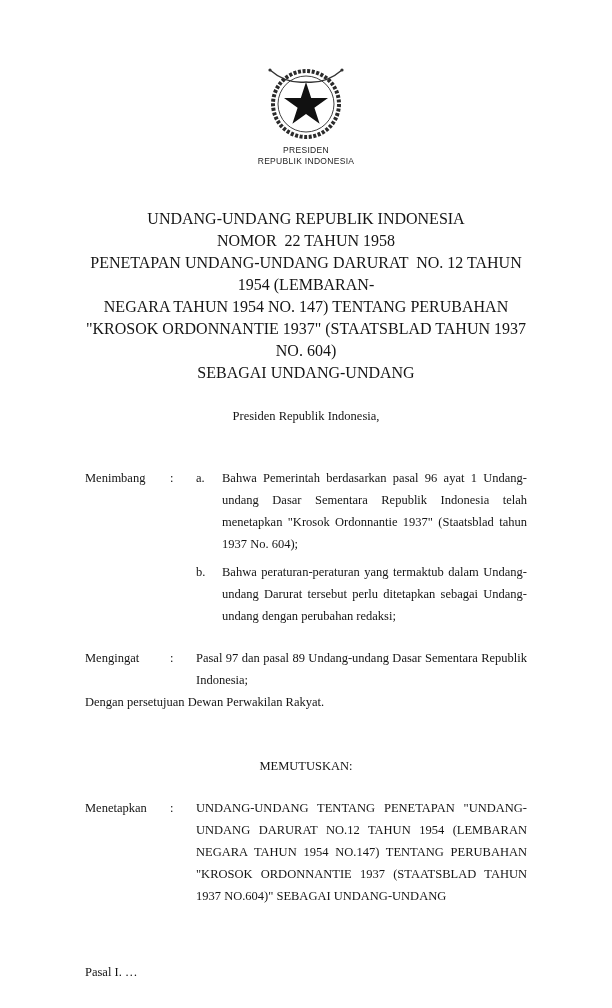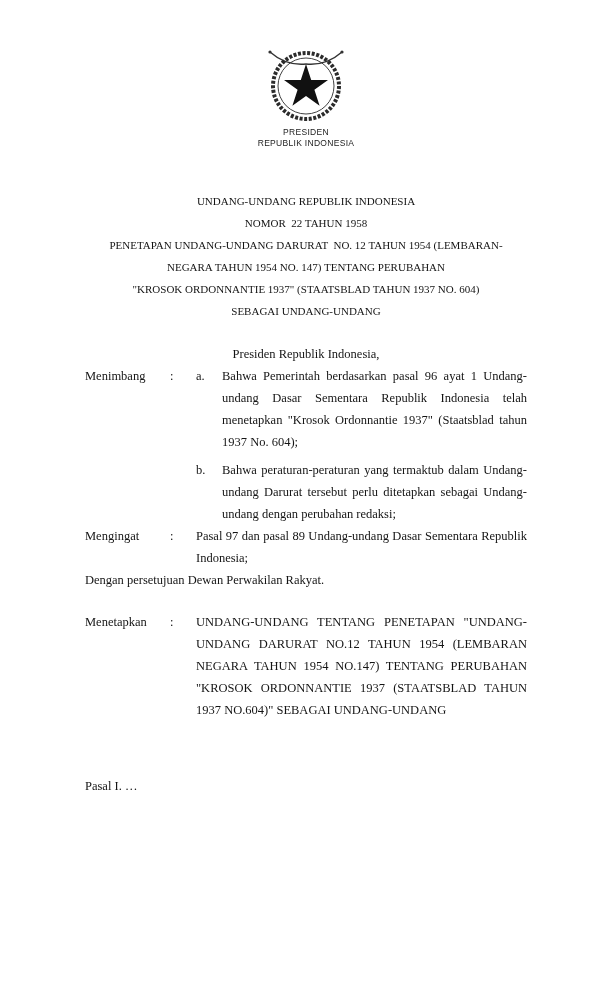--- a/index.html
+++ b/index.html
@@ -6,53 +6,53 @@
   .page {
     width: 612px;
     height: 1008px;
     margin: 0 auto;
     background: #ffffff;
     color: #141414;
     font-family: "Liberation Serif", serif;
     font-size: 12.5px;
     line-height: 22px;
     box-sizing: border-box;
-    padding: 40px 85px 0 85px;
+    padding: 58px 85px 0 85px;
     overflow: hidden;
     position: relative;
   }
   .emblem { width: 100px; margin: 0 auto; display: block; text-align: center; }
   .emblem svg { display: block; margin: 0 auto; }
   .emblem-label {
     text-align: center;
     font-family: "Liberation Sans", sans-serif;
     font-size: 8.5px;
     line-height: 10.5px;
     letter-spacing: 0.3px;
     margin-top: 5px;
     color: #222;
   }
   .title-block { margin-top: 42px; text-align: center; }
   .title-line {
-    font-size: 11px;
+    font-size: 16px;
     line-height: 22px;
     white-space: pre-wrap;
   }
   .salutation { margin-top: 21px; text-align: center; }
   .clause { display: flex; align-items: flex-start; }
   .clause-label { flex: 0 0 85px; width: 85px; }
   .clause-colon { flex: 0 0 26px; width: 26px; }
   .clause-body { flex: 1 1 auto; min-width: 0; }
   .item { display: flex; align-items: flex-start; }
   .item + .item { margin-top: 6px; }
   .item-marker { flex: 0 0 26px; width: 26px; }
   .item-text { flex: 1 1 auto; text-align: justify; }
   .clause-text { text-align: justify; }
-  .mt-menimbang { }
-  .mt-block { }
+  .mt-menimbang { margin-top: 40px; }
+  .mt-block { margin-top: 20px; }
   .agreement { }
   .memutuskan { margin-top: 42px; text-align: center; }
   .mt-menetapkan { margin-top: 20px; }
   .catchword { margin-top: 54px; }
 </style>
 </head>
 <body>
 
 <div class="page">
 
@@ -105,20 +105,21 @@
   <div class="clause mt-block">
     <div class="clause-label">Mengingat</div>
     <div class="clause-colon">:</div>
     <div class="clause-body">
       <div class="clause-text">Pasal 97 dan pasal 89 Undang-undang Dasar Sementara Republik Indonesia;</div>
     </div>
   </div>
 
   <div class="agreement">Dengan persetujuan Dewan Perwakilan Rakyat.</div>
 
+  <div class="memutuskan">MEMUTUSKAN:</div>
 
   <div class="clause mt-menetapkan">
     <div class="clause-label">Menetapkan</div>
     <div class="clause-colon">:</div>
     <div class="clause-body">
       <div class="clause-text">UNDANG-UNDANG TENTANG PENETAPAN "UNDANG-UNDANG DARURAT NO.12 TAHUN 1954 (LEMBARAN NEGARA TAHUN 1954 NO.147) TENTANG PERUBAHAN "KROSOK ORDONNANTIE 1937 (STAATSBLAD TAHUN 1937 NO.604)" SEBAGAI UNDANG-UNDANG</div>
     </div>
   </div>
 
   <div class="catchword">Pasal I. …</div>

